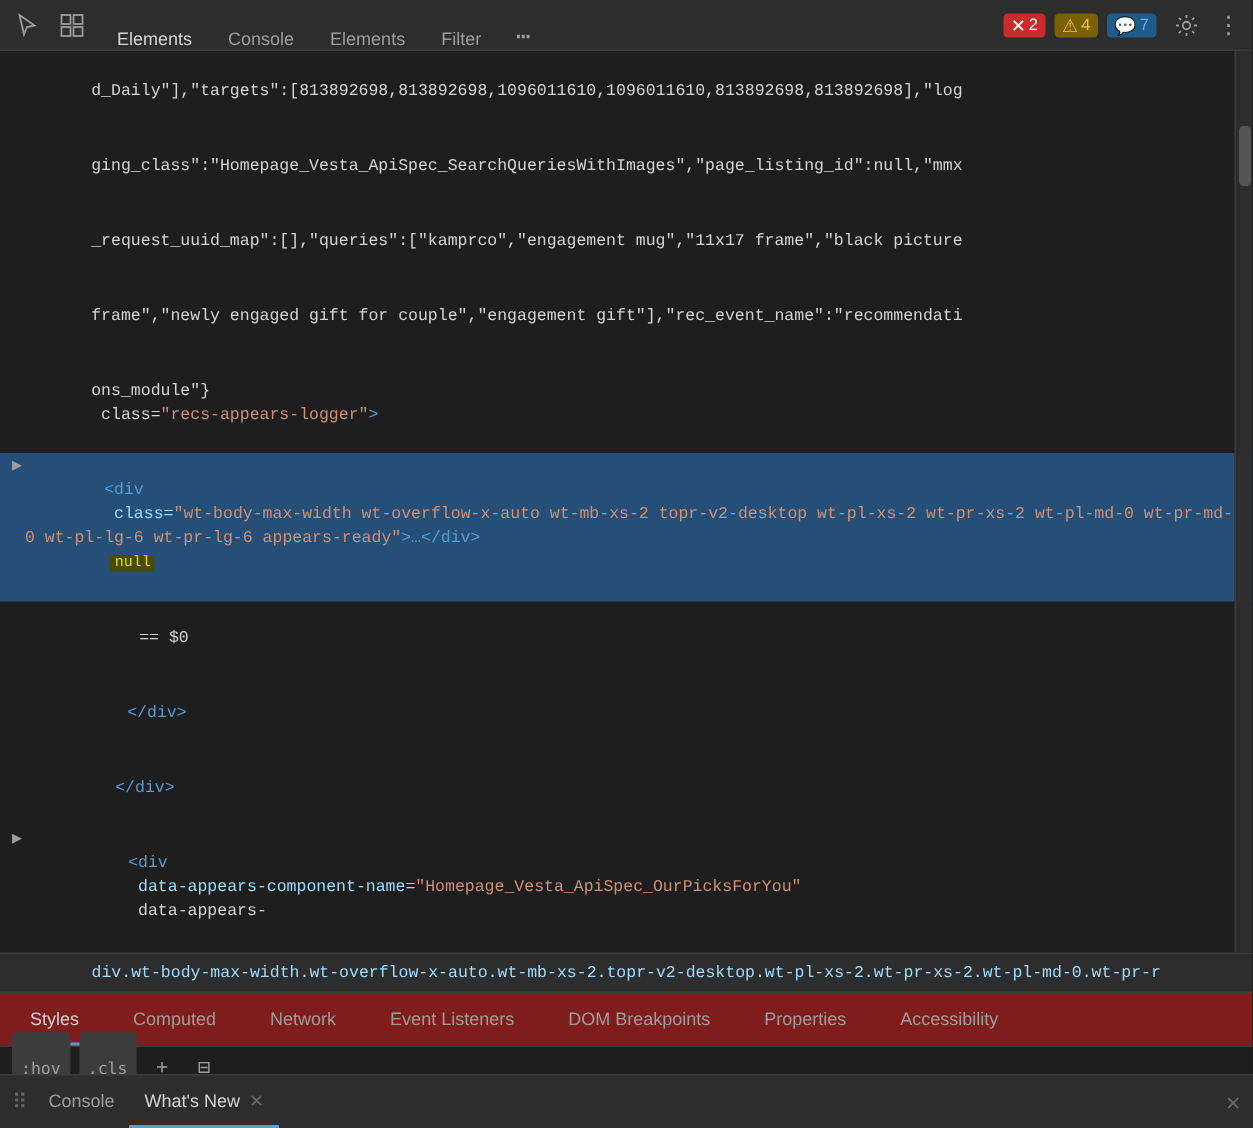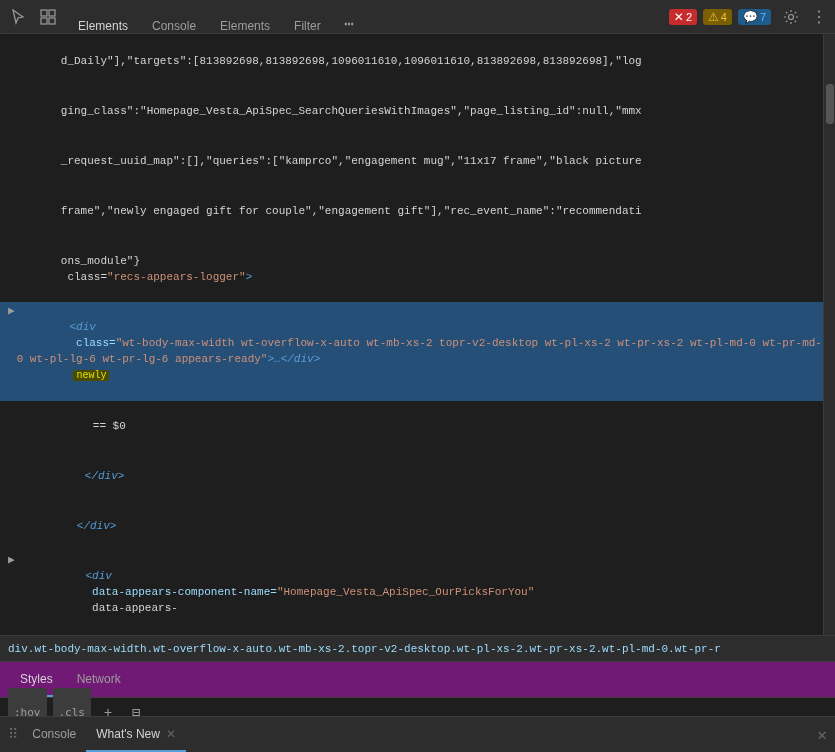--- a/index.html
+++ b/index.html
@@ -137,21 +137,21 @@
     }
 
     .dom-line.selected-line {
       background: #264f78;
     }
 
     .dom-line .line-content {
       flex: 1;
     }
 
-    .tag { color: #569cd6; font-style: italic; }
+    .tag { color: #569cd6; }
     .attr-name { color: #9cdcfe; }
     .attr-value { color: #ce9178; }
     .special-badge {
       background: #4a4a00;
       color: #e0e000;
       border-radius: 2px;
       padding: 0 3px;
       font-size: 10px;
       margin-left: 4px;
     }
@@ -168,30 +168,32 @@
       border-bottom: 1px solid #3c3c3c;
       padding: 4px 8px;
       font-size: 11px;
       color: #9cdcfe;
       white-space: nowrap;
       overflow: hidden;
       text-overflow: ellipsis;
       height: 26px;
       display: flex;
       align-items: center;
+      justify-content: center;
     }
 
     
     .sub-tab-bar {
       display: flex;
       align-items: center;
-      background: #701a75;
+      background: #7f1d1d;
       border-bottom: 1px solid #3c3c3c;
       height: 36px;
       padding: 0 8px;
+      gap: 12px;
     }
 
     .sub-tab {
       padding: 0 12px;
       height: 100%;
       display: flex;
       align-items: center;
       cursor: pointer;
       color: #9d9d9d;
       font-size: 12px;
@@ -441,21 +443,21 @@
       <span class="line-content">
         <span style="color:#d4d4d4; font-size:11px;">ons_module"}</span>
         <span style="color:#d4d4d4; font-size:11px;"> class=</span><span class="attr-value" style="font-size:11px;">"recs-appears-logger"</span><span style="color:#569cd6;font-size:11px;">&gt;</span>
       </span>
     </div>
     <div class="dom-line selected-line">
       <span class="expand-arrow">▶</span>
       <span class="line-content">
         <span class="tag" style="font-size:11px;">&lt;div</span>
         <span class="attr-name" style="font-size:11px;"> class=</span><span class="attr-value" style="font-size:11px;">"wt-body-max-width wt-overflow-x-auto wt-mb-xs-2 topr-v2-desktop wt-pl-xs-2 wt-pr-xs-2 wt-pl-md-0 wt-pr-md-0 wt-pl-lg-6 wt-pr-lg-6 appears-ready"</span><span class="tag" style="font-size:11px;">&gt;…&lt;/div&gt;</span>
-        <span class="special-badge">newly</span>
+        <span class="special-badge">null</span>
       </span>
     </div>
     <div class="dom-line">
       <span class="line-content" style="padding-left:32px;">
         <span style="color:#d4d4d4; font-size:11px;">== $0</span>
       </span>
     </div>
     <div class="dom-line">
       <span class="line-content" style="padding-left:24px;">
         <span class="tag" style="font-size:11px;">&lt;/div&gt;</span>
@@ -482,21 +484,36 @@
 
   <div class="breadcrumb-bar">
     <span style="color:#9cdcfe;font-size:11px;">div.wt-body-max-width.wt-overflow-x-auto.wt-mb-xs-2.topr-v2-desktop.wt-pl-xs-2.wt-pr-xs-2.wt-pl-md-0.wt-pr-r</span>
   </div>
 
   <div class="sub-tab-bar">
     <div class="sub-tab active">
       <span>Styles</span>
     </div>
     <div class="sub-tab">
+      <span>Computed</span>
+    </div>
+    <div class="sub-tab">
       <span>Network</span>
+    </div>
+    <div class="sub-tab">
+      <span>Event Listeners</span>
+    </div>
+    <div class="sub-tab">
+      <span>DOM Breakpoints</span>
+    </div>
+    <div class="sub-tab">
+      <span>Properties</span>
+    </div>
+    <div class="sub-tab">
+      <span>Accessibility</span>
     </div>
   </div>
 
   <div class="filter-bar">
     <div class="filter-right">
       <button class="filter-btn">:hov</button>
       <button class="filter-btn">.cls</button>
       <div class="filter-icon-btn">+</div>
       <div class="filter-icon-btn">⊟</div>
     </div>

